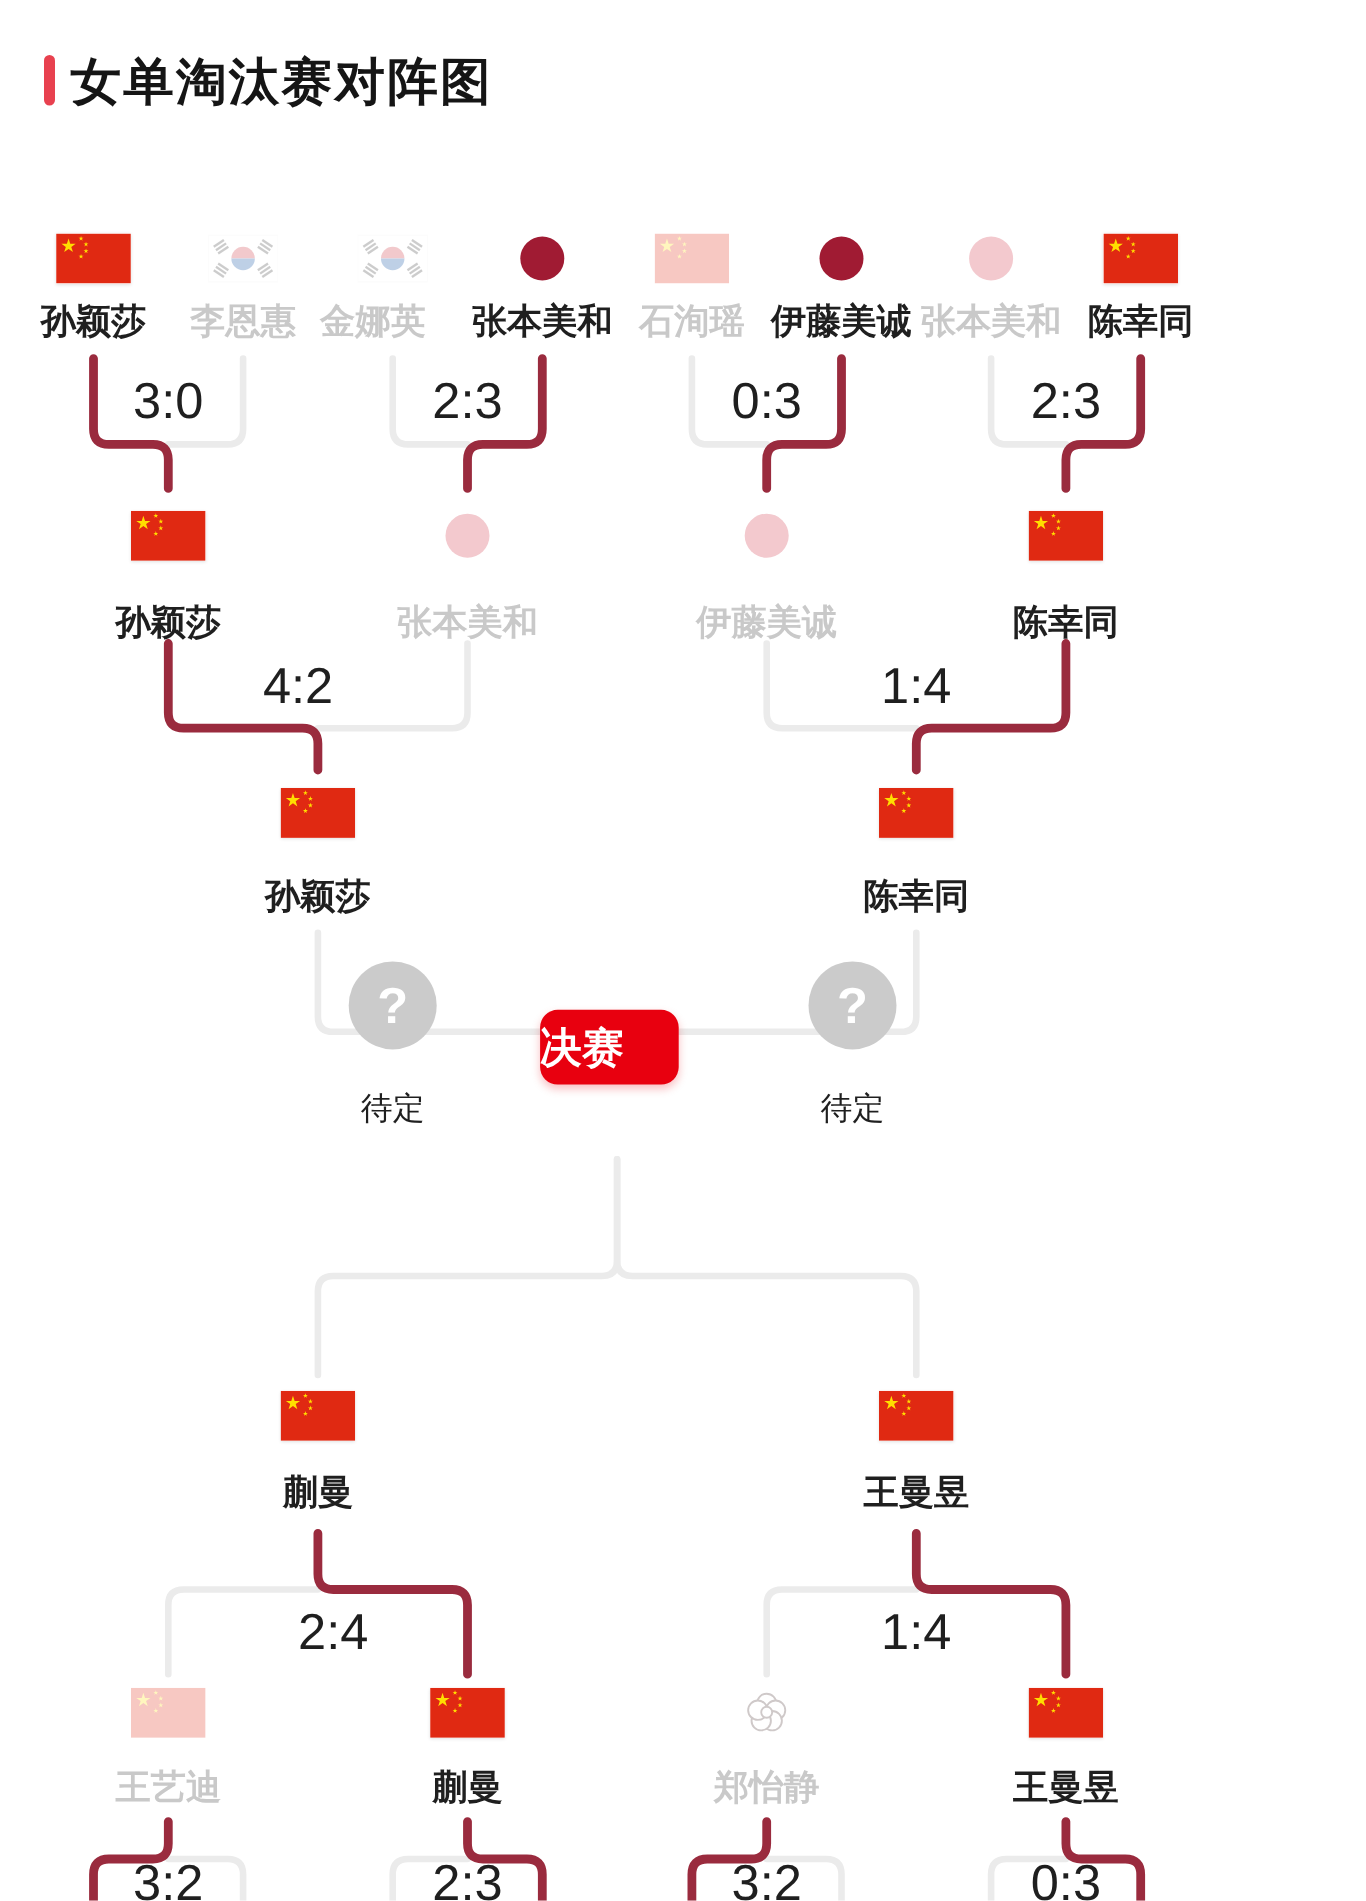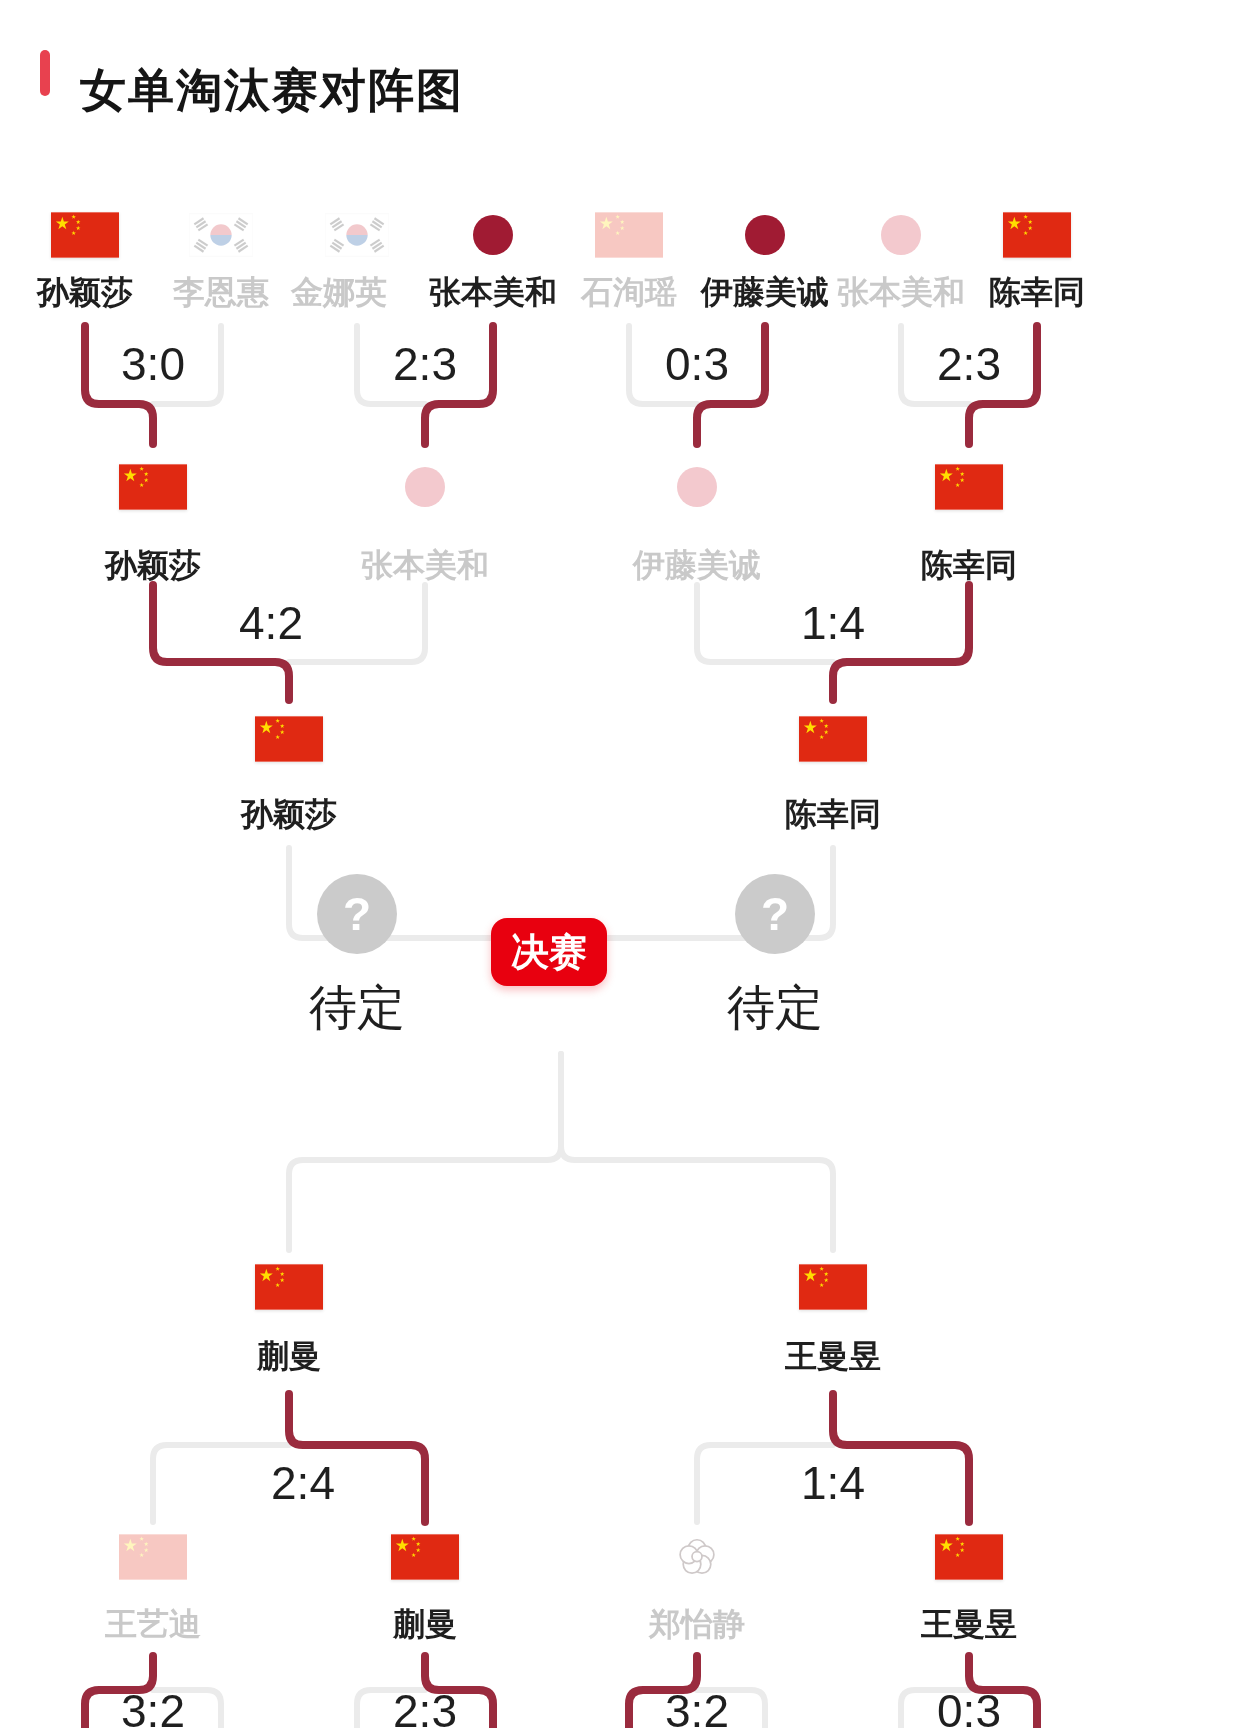--- a/index.html
+++ b/index.html
@@ -1,36 +1,36 @@
 <!DOCTYPE html>
 <html><head>
 <meta charset="utf-8">
 <style>
   html,body{margin:0;padding:0}
   body{width:1242px;height:1728px;position:relative;overflow:hidden;background:#fff;
        font-family:"Liberation Sans","DejaVu Sans",sans-serif;color:#1f1f1f}
   .abs{position:absolute}
   .tbar{width:10px;height:46px;border-radius:5px;background:#e8414f;display:block}
-  h1.title{margin:16px;font-size:46px;font-weight:800;color:#151515;letter-spacing:2px}
+  h1.title{margin:0;font-size:46px;font-weight:800;color:#151515;letter-spacing:2px}
   .pname{width:160px;text-align:center;font-size:32px;line-height:40px;font-weight:700;white-space:nowrap}
   .w{color:#1f1f1f}
   .l{color:#c9c9c9}
   .score{width:120px;text-align:center;font-size:46px;line-height:34px;color:#1f1f1f}
   svg.flag{display:block;box-shadow:0 1px 3px rgba(0,0,0,.12)}
   svg.flag.nofr{box-shadow:none}
   svg.flag.faded{opacity:.25;box-shadow:none}
   .dot{display:block;border-radius:50%}
   .dot.jp-win{width:40px;height:40px;background:#a01b33}
   .dot.jp-out{width:40px;height:40px;background:#f3c9ce}
   .qcircle{width:80px;height:80px;border-radius:50%;background:#cbcbcb;color:#fff;
            font-size:46px;font-weight:700;text-align:center;line-height:80px}
-  .final-btn{width:116px;height:68px;border-radius:16px;background:#e8000f;color:#fff;
-             font-size:38px;font-weight:700;display:flex;align-items:center;justify-content:center;
+  .final-btn{width:126px;height:68px;border-radius:16px;background:#e8000f;color:#fff;
+             font-size:38px;font-weight:700;display:flex;align-items:center;justify-content:flex-start;
              box-shadow:0 4px 8px rgba(232,0,15,.25)}
-  .tbd{width:150px;text-align:center;font-size:48px;line-height:44px;color:#1f1f1f;font-weight:500}
+  .tbd{width:150px;text-align:center;font-size:29px;line-height:44px;color:#1f1f1f;font-weight:500}
   svg.lines{left:0;top:0;pointer-events:none}
   .lose{stroke:#ebebeb;stroke-width:6;fill:none;stroke-linecap:round}
   .win{stroke:#9a2b3e;stroke-width:8;fill:none;stroke-linecap:round}
 </style>
 </head>
 <body>
 
 <svg width="0" height="0" style="position:absolute" aria-hidden="true">
   <defs>
     <path id="star5" d="M0 -1 L0.2245 -0.309 L0.951 -0.309 L0.3633 0.118 L0.5878 0.809 L0 0.382 L-0.5878 0.809 L-0.3633 0.118 L-0.951 -0.309 L-0.2245 -0.309 Z"></path>

